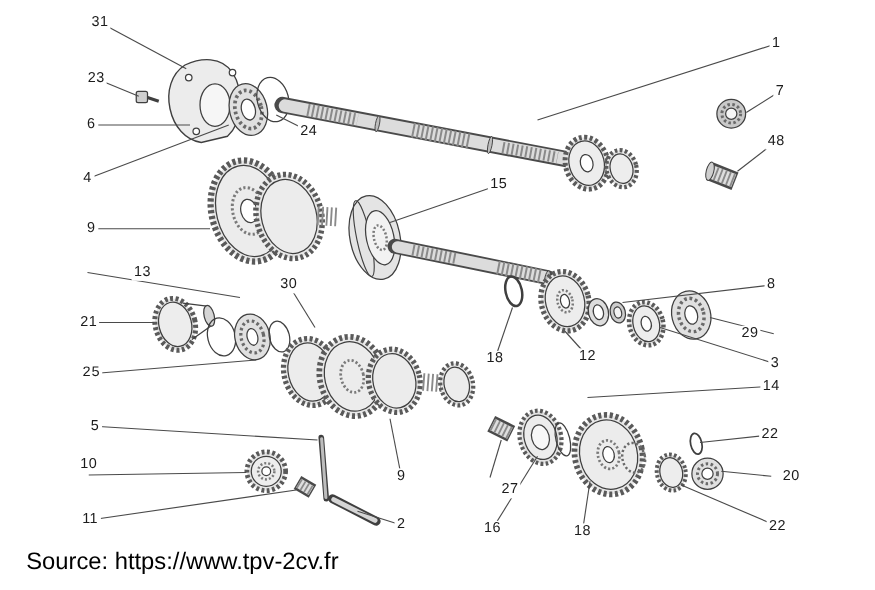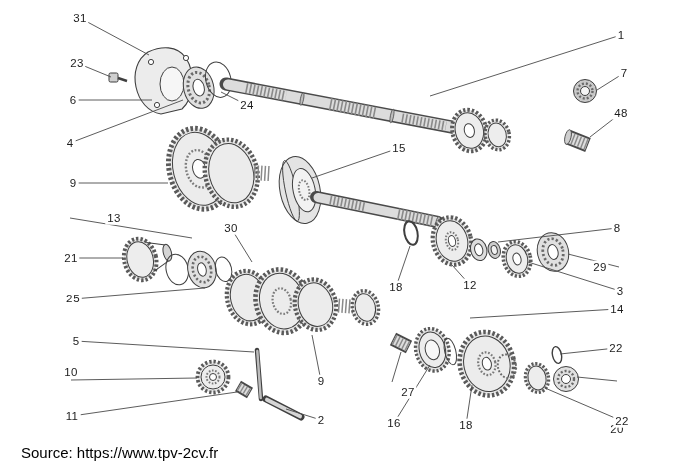--- a/index.html
+++ b/index.html
@@ -10,21 +10,21 @@
   #diagram-svg{position:absolute;left:0;top:0;}
   #callout-layer{position:absolute;left:0;top:0;width:700px;height:346px;pointer-events:none;}
   .callout{
     position:absolute;transform:translate(-50%,-50%);
     font-size:11.5px;color:#1c1c1c;background:#ffffff;
     padding:0 2px;line-height:1.1;letter-spacing:0.3px;
   }
   #leader-lines line{stroke:#4a4a4a;stroke-width:0.9;}
   .source{
     position:absolute;left:21px;bottom:11px;
-    font-size:15px;color:#000000;
+    font-size:19px;color:#000000;
   }
 </style>
 </head>
 <body>
 
 <div class="stage">
 
   <svg id="diagram-svg" width="700" height="472" viewBox="0 0 700 472">
 
     <g>
@@ -276,21 +276,21 @@
       <div class="callout" style="left: 231px; top: 228px;">30</div>
       <div class="callout" style="left: 71px; top: 258px;">21</div>
       <div class="callout" style="left: 73px; top: 299px; font-family: Liberation Mono, monospace;">25</div>
       <div class="callout" style="left: 396px; top: 287px;">18</div>
       <div class="callout" style="left: 470px; top: 285px;">12</div>
       <div class="callout" style="left: 617px; top: 228px;">8</div>
       <div class="callout" style="left: 600px; top: 267px; text-align: center;">29</div>
       <div class="callout" style="left: 620px; top: 291px;">3</div>
       <div class="callout" style="left: 617px; top: 309px;">14</div>
       <div class="callout" style="left: 616px; top: 348px;">22</div>
-      <div class="callout" style="left: 617px; top: 381px; margin-top: 48px;">20</div>
+      <div class="callout" style="left: 633px; top: 381px;">20</div>
       <div class="callout" style="left: 622px; top: 421px;">22</div>
       <div class="callout" style="left: 76px; top: 341px;">5</div>
       <div class="callout" style="left: 71px; top: 372px;">10</div>
       <div class="callout" style="left: 72px; top: 416px;">11</div>
       <div class="callout" style="left: 321px; top: 381px;">9</div>
       <div class="callout" style="left: 392px; top: 392px; margin-left: 16px;">27</div>
       <div class="callout" style="left: 394px; top: 423px;">16</div>
       <div class="callout" style="left: 466px; top: 425px;">18</div>
       <div class="callout" style="left: 321px; top: 420px;">2</div>
     </div>

